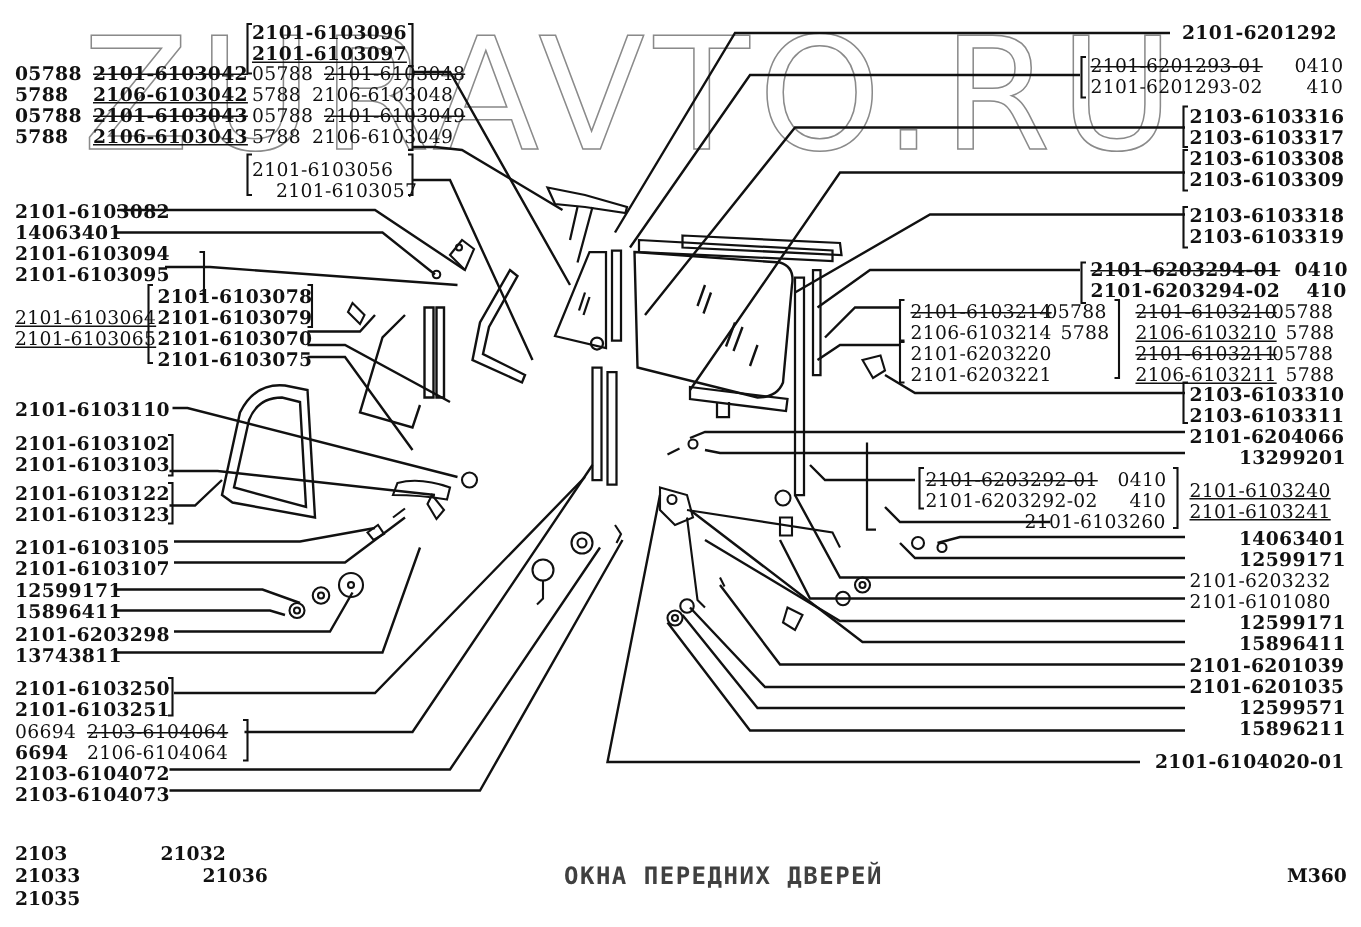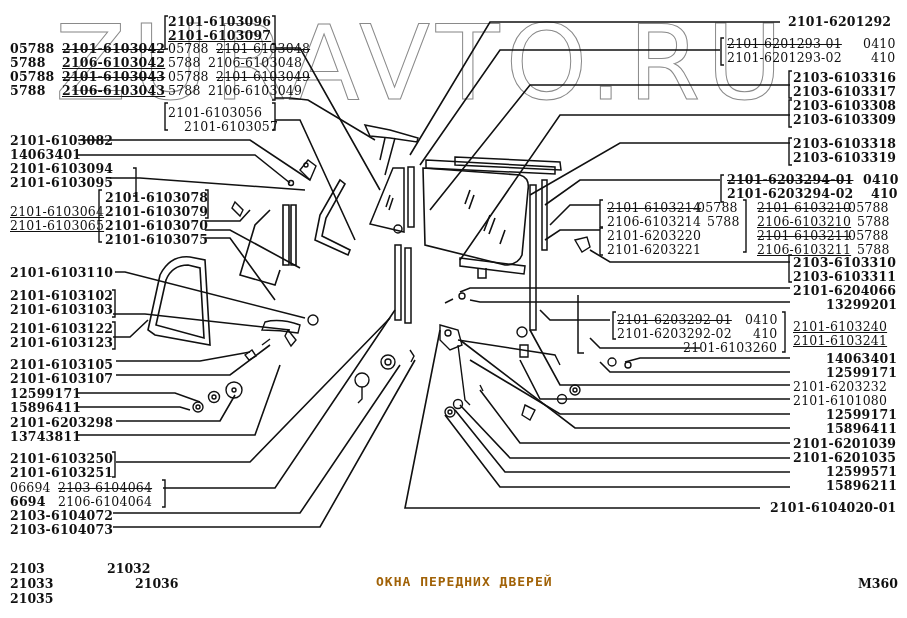--- a/index.html
+++ b/index.html
@@ -7,21 +7,21 @@
          font-family: "DejaVu Sans Mono", "Liberation Mono", monospace; color: #111; }
   #canvas { position: absolute; left: 0; top: 0; width: 907px; height: 618px; }
   .lbl { position: absolute; font-family: "DejaVu Serif", "Liberation Serif", serif;
          font-size: 12.5px; font-weight: bold; line-height: 14px; white-space: pre;
          letter-spacing: 0.2px; color: #111; }
   .ul { text-decoration: underline; }
   .st { text-decoration: line-through; text-decoration-thickness: 1px; }
   .foot { position: absolute; font-family: "DejaVu Serif", "Liberation Serif", serif;
           font-size: 12.5px; font-weight: bold; line-height: 15px; color: #111; }
   .title { position: absolute; font-family: "DejaVu Sans Mono", "Liberation Mono", monospace;
-           font-size: 13px; font-weight: bold; letter-spacing: 1px; color: #a16207; }
+           font-size: 16px; font-weight: bold; letter-spacing: 1px; color: #404040; }
   .wm { position: absolute; left: 55px; top: 8px; font-family: "DejaVu Sans", "Liberation Sans", sans-serif;
         font-size: 104px; font-weight: normal; color: transparent; letter-spacing: 6px;
         -webkit-text-stroke: 1px #8a8a8a; line-height: 110px; pointer-events: none; }
 </style>
 </head>
 <body>
 
 <div class="wm">ZURAVTO.RU</div>
 
 <svg id="canvas" viewBox="0 0 907 618" xmlns="http://www.w3.org/2000/svg" fill="none" stroke="#111" stroke-width="1.3">

